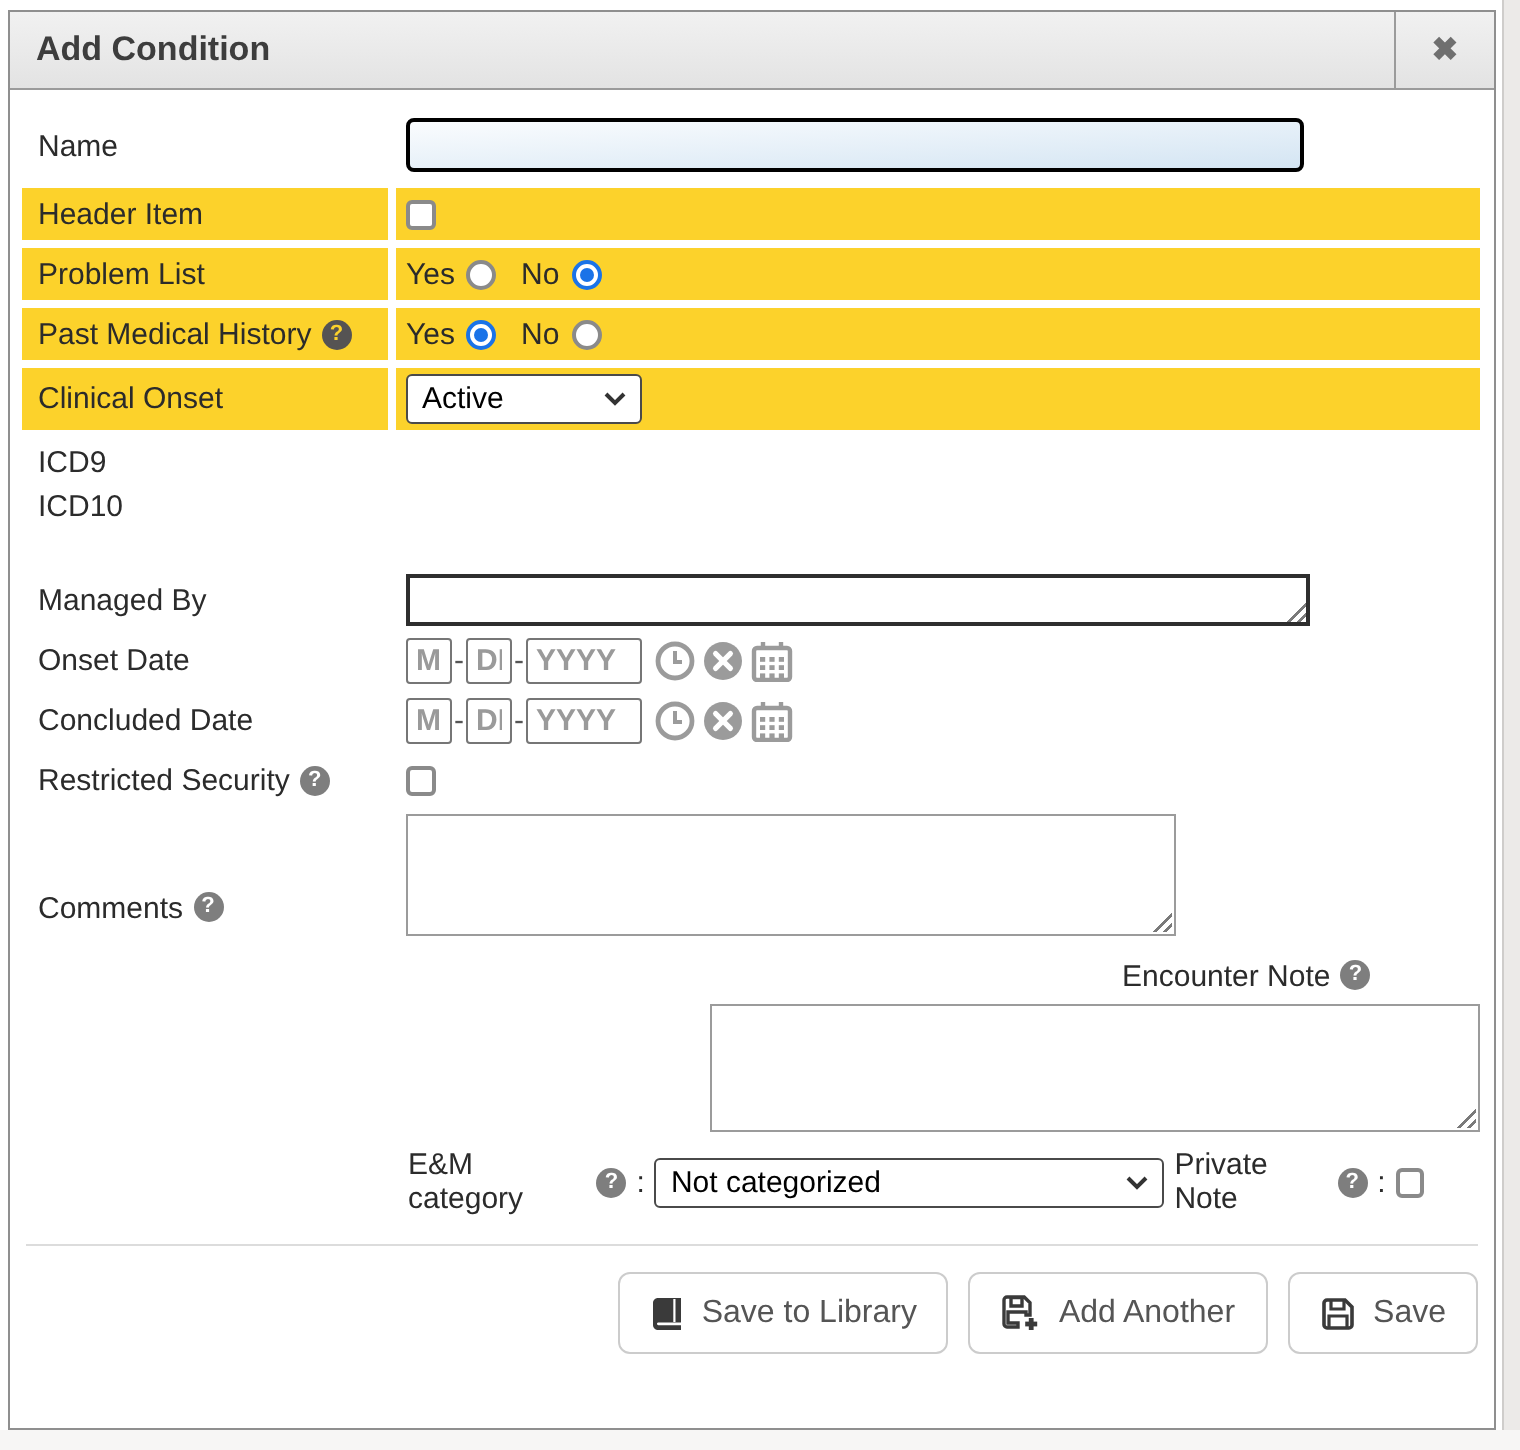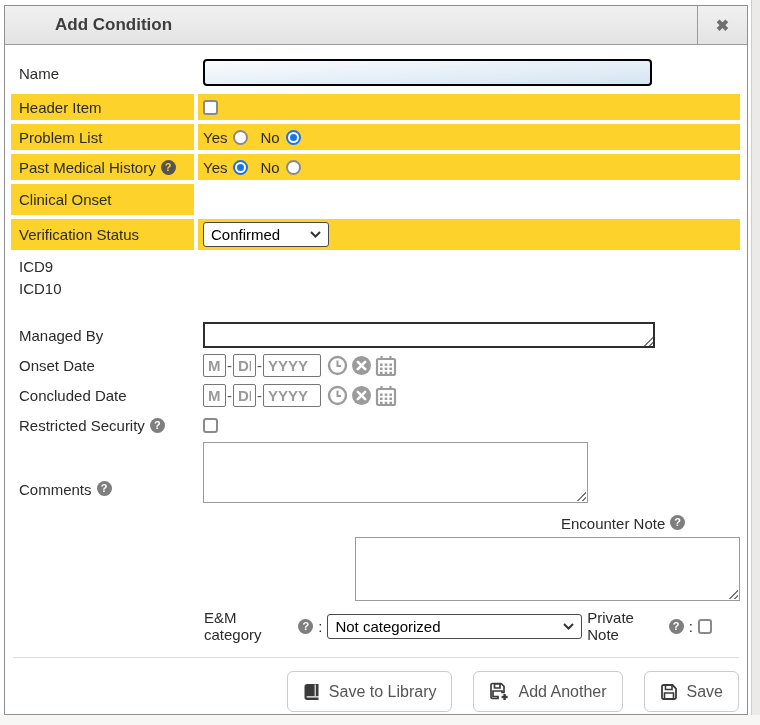--- a/index.html
+++ b/index.html
@@ -6,21 +6,21 @@
   html,body { width:760px; height:725px; font-family:"Liberation Sans", sans-serif; }
   .page { position:relative; width:760px; height:725px; background:#ffffff; overflow:hidden; }
   .right-bg { position:absolute; left:751px; top:0; width:9px; height:725px;
               background:#eceae8; border-left:1px solid #cfcdcb; }
   .bottom-bg { position:absolute; left:0; top:715px; width:760px; height:10px; background:#f7f6f5; }
 
   .modal { position:absolute; left:4px; top:5px; width:744px; height:710px;
            background:#fff; border:1px solid #8f8f8f; }
 
   .titlebar { height:39px; display:flex; background:linear-gradient(#f1f1f1,#e3e3e3);
-              border-bottom:1px solid #9b9b9b;padding-left:37px; }
+              border-bottom:1px solid #9b9b9b; }
   .title { flex:1; display:flex; align-items:center; padding-left:13px;
            font-size:17px; font-weight:bold; color:#3d3d3d; }
   .close-btn { width:50px; border-left:1px solid #9b9b9b; display:flex;
                align-items:center; justify-content:center; cursor:pointer; }
   .close-x { color:#6f6f6f; font-weight:bold; font-size:16px; }
 
   .body { padding-top:13px; }
 
   .row { display:flex; align-items:flex-end; margin:1px 7px 4px 6px; }
   .lbl { width:183px; flex:none; margin-right:4px; display:flex; align-items:center;
@@ -82,21 +82,21 @@
   .dicons { display:flex; align-items:center; gap:3px; margin-left:6px; }
   .dicon { cursor:pointer; display:inline-flex; }
 
   .em-row { display:flex; align-items:center; margin:8px 7px 0 199px; gap:5px;
             font-size:15px; color:#2b2b2b; }
   .pn-cluster { margin-left:auto; display:flex; align-items:center; gap:5px;
                 padding-right:28px; }
 
   .divider { border-top:1px solid #dcdcdc; margin:14px 8px 0 8px; }
 
-  .btn-row { display:flex; justify-content:flex-end; gap:21px; margin:13px 8px 0 0; }
+  .btn-row { display:flex; justify-content:flex-end; gap:10px; margin:13px 8px 0 0; }
   .btn { display:inline-flex; align-items:center; gap:9px; height:41px; padding:0 15px;
          background:#fff; border:1px solid #ccc; border-radius:6px; color:#555;
          font-size:16px; cursor:pointer; }
   .btn svg { flex:none; }
 </style>
 </head>
 <body>
 
 <div class="page">
   <div class="right-bg"></div>
@@ -147,33 +147,30 @@
           <span class="opt-text">Yes</span>
           <span class="radio checked"></span>
           <span class="opt-gap"></span>
           <span class="opt-text">No</span>
           <span class="radio"></span>
         </div>
       </div>
 
       <div class="row hl tall">
         <div class="lbl">Clinical Onset</div>
-      </div>
-
-      <div class="row hl tall">
-        <div class="lbl">Verification Status</div>
-        <div class="val">
-          <div class="select sel-verify">
-            <span>Confirmed</span>
+        <div class="val">
+          <div class="select sel-clinical">
+            <span>Active</span>
             <svg width="11" height="7" viewBox="0 0 11 7">
               <polyline points="1,1 5.5,5.5 10,1" fill="none" stroke="#333" stroke-width="2"></polyline>
             </svg>
           </div>
         </div>
       </div>
+
 
       <div class="row plain" style="margin-top:6px;">
         <div class="lbl">ICD9</div>
         <div class="val"></div>
       </div>
       <div class="row plain">
         <div class="lbl">ICD10</div>
         <div class="val"></div>
       </div>
       <div class="row plain">

